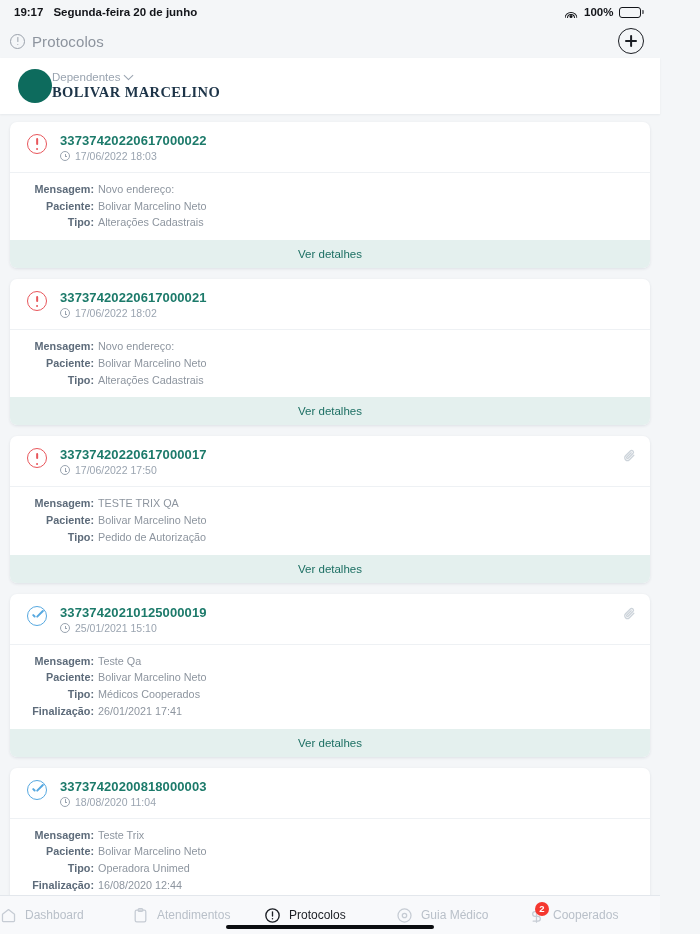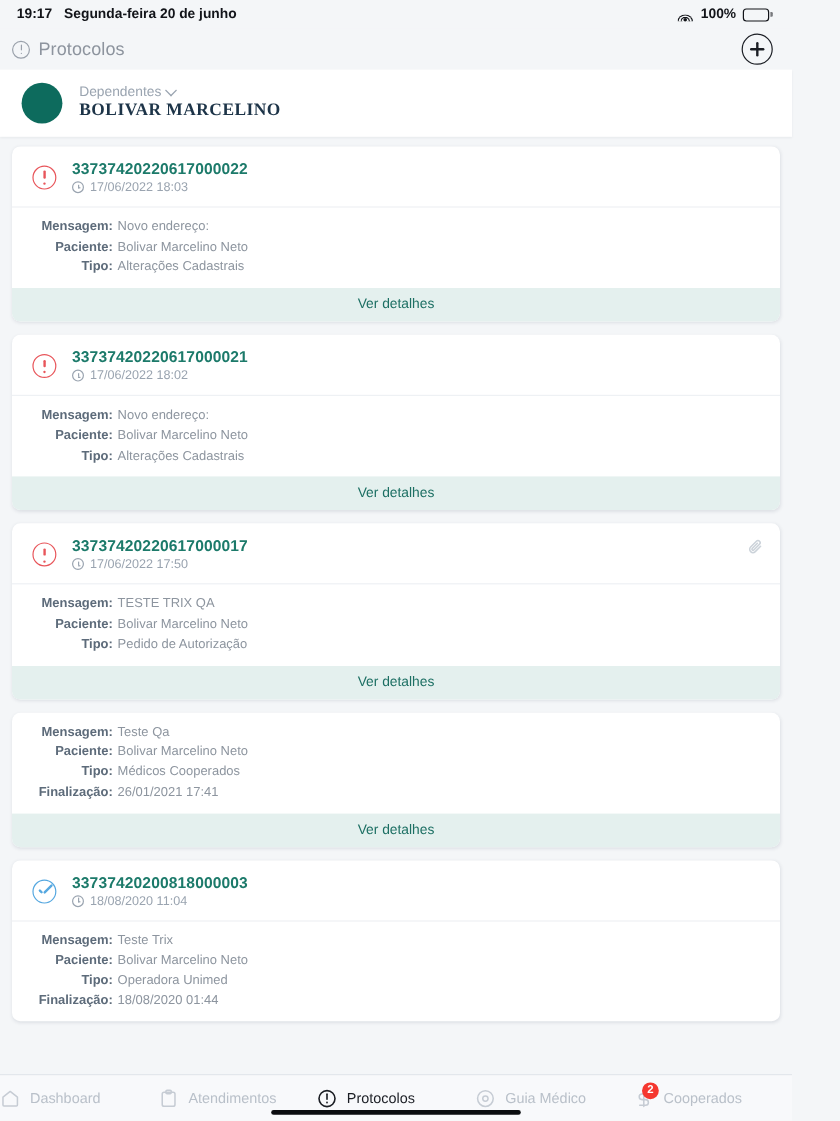--- a/index.html
+++ b/index.html
@@ -61,21 +61,21 @@
   .add-btn::before, .add-btn::after {
     content: ""; position: absolute; background: #1b1e24; border-radius: 1px;
     left: 50%; top: 50%;
   }
   .add-btn::before { width: 12px; height: 1.8px; transform: translate(-50%, -50%); }
   .add-btn::after  { width: 1.8px; height: 12px; transform: translate(-50%, -50%); }
 
   
   .userbar {
     background: #ffffff; flex: 0 0 56px;
-    display: flex; align-items: center; padding: 0 18px; gap: 14px;
+    display: flex; align-items: center; padding: 0 18px; gap: 0;
     box-shadow: 0 1px 2px rgba(20,30,50,.06);
   }
   .avatar { width: 34px; height: 34px; border-radius: 50%; background: #0d6b5d; flex: 0 0 34px; }
   .user-texts { display: flex; flex-direction: column; gap: 1px; }
   .dep-row { display: flex; align-items: center; gap: 5px; }
   .dep-label { font-size: 11.5px; color: #9aa4b0; }
   .chev {
     width: 7px; height: 7px; border-right: 1.4px solid #9aa4b0; border-bottom: 1.4px solid #9aa4b0;
     transform: rotate(45deg) translate(-1.5px,-1.5px);
   }
@@ -88,21 +88,21 @@
   .list {
     flex: 1 1 auto; overflow: hidden; padding: 8px 10px 0 10px;
     display: flex; flex-direction: column; gap: 11px;
   }
   .card {
     background: #ffffff; border-radius: 7px; overflow: hidden; position: relative;
     box-shadow: 0 1px 3px rgba(25,40,65,.10);
     flex: 0 0 auto;
   }
   .card-head {
-    display: flex; align-items: center; gap: 13px;
+    display: flex; align-items: flex-start; gap: 13px;
     padding: 11px 14px 10px 17px;
     border-bottom: 1px solid #eef1f4;
   }
   .status-icon { width: 20px; height: 20px; flex: 0 0 20px; margin-top: 1px; position: relative; }
   
   .ic-alert { border: 1.6px solid #e8565b; border-radius: 50%; }
   .ic-alert::before {
     content: ""; position: absolute; left: 50%; top: 3.4px; transform: translateX(-50%);
     width: 1.7px; height: 6.6px; background: #e8565b; border-radius: 1px;
   }
@@ -294,20 +294,33 @@
             <span class="field-value">Bolivar Marcelino Neto</span>
           </div>
           <div class="field-row">
             <span class="field-label">Tipo:</span>
             <span class="field-value">Pedido de Autorização</span>
           </div>
         </div>
         <div class="card-foot">Ver detalhes</div>
       </div>
       <div class="card">
+        <div class="card-head">
+          <span class="status-icon ic-check"></span>
+          <span class="head-texts">
+            <span class="proto-num">33737420210125000019</span>
+            <span class="proto-date-row">
+              <span class="clock-icon"></span>
+              <span class="proto-date">25/01/2021 15:10</span>
+            </span>
+          </span>
+          <span class="clip-icon"><svg viewBox="0 0 24 24" width="13" height="15" fill="none" stroke="currentColor" stroke-width="2.4" stroke-linecap="round">
+              <path d="M20 11.5l-8.2 8.2a5 5 0 0 1-7.1-7.1l8.9-8.9a3.3 3.3 0 0 1 4.7 4.7l-8.8 8.8a1.7 1.7 0 0 1-2.4-2.4l8-8"></path>
+            </svg></span>
+        </div>
         <div class="card-body">
           <div class="field-row">
             <span class="field-label">Mensagem:</span>
             <span class="field-value">Teste Qa</span>
           </div>
           <div class="field-row">
             <span class="field-label">Paciente:</span>
             <span class="field-value">Bolivar Marcelino Neto</span>
           </div>
           <div class="field-row">
@@ -340,21 +353,21 @@
           <div class="field-row">
             <span class="field-label">Paciente:</span>
             <span class="field-value">Bolivar Marcelino Neto</span>
           </div>
           <div class="field-row">
             <span class="field-label">Tipo:</span>
             <span class="field-value">Operadora Unimed</span>
           </div>
           <div class="field-row">
             <span class="field-label">Finalização:</span>
-            <span class="field-value">18/08/2020 01:44</span>
+            <span class="field-value">16/08/2020 12:44</span>
           </div>
         </div>
       </div>
     </div>
 
   <div class="tabbar" id="tabbar">
 
   <div class="tab">
         <span class="tab-ic"><svg viewBox="0 0 24 24" width="17" height="17" fill="none" stroke="currentColor" stroke-width="1.8" stroke-linejoin="round">
             <path d="M3.5 10.2 12 3.6l8.5 6.6v9.3a1.2 1.2 0 0 1-1.2 1.2H4.7a1.2 1.2 0 0 1-1.2-1.2z"></path>

